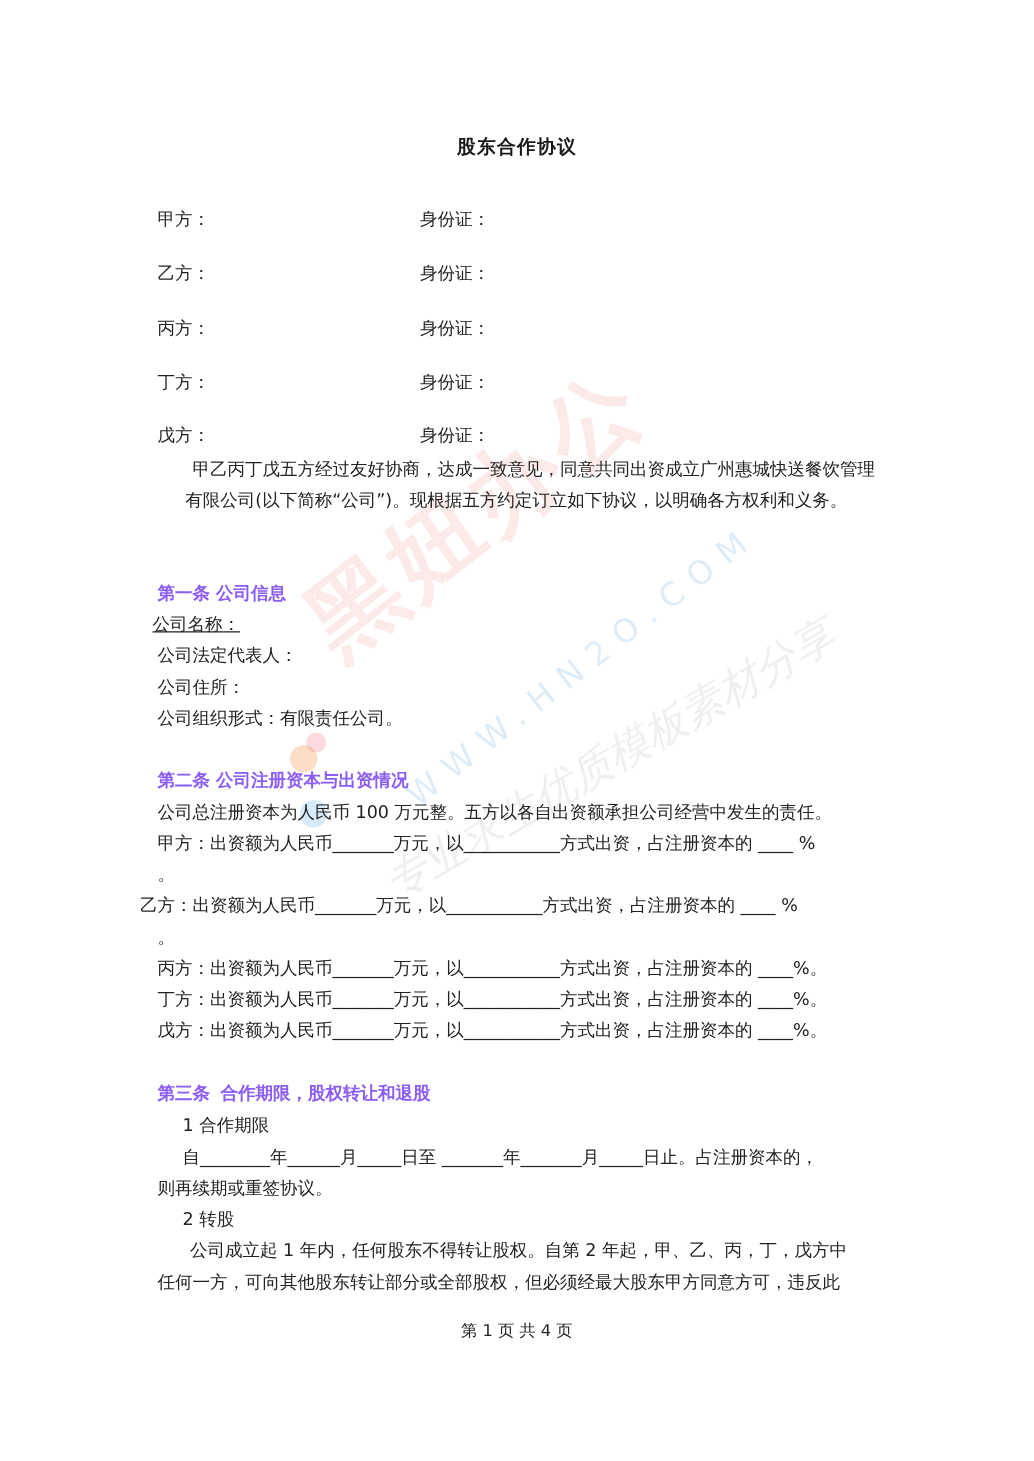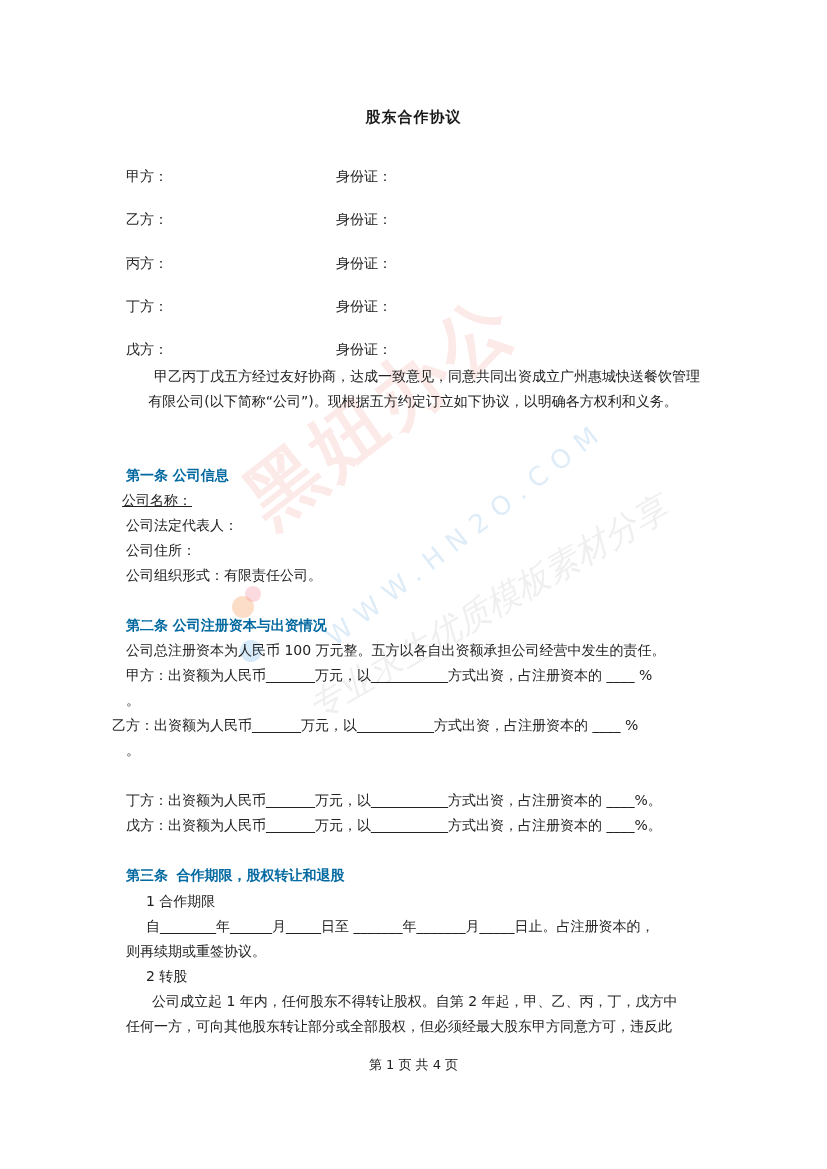--- a/index.html
+++ b/index.html
@@ -27,21 +27,21 @@
       font-size: 15px;
       font-weight: bold;
       letter-spacing: 1px;
       font-family: "DejaVu Serif", serif;
     }
     .txt {
       font-size: 14px;
       line-height: 18px;
       color: #222;
     }
-    .bold { font-weight: bold; color: #0369a1; }
+    .bold { font-weight: bold; color: #8b5cf6; }
     .party-label { left: 126px; }
     .party-id { left: 336px; }
 
     .para {
       position: absolute;
       left: 126px;
       width: 570px;
       font-size: 14px;
       line-height: 24.5px;
       color: #222;
@@ -137,20 +137,21 @@
 
   <div class="abs txt bold" style="left:126px; top:616px;">第二条  公司注册资本与出资情况</div>
   <div class="abs txt" style="left:126px; top:641px;">公司总注册资本为人民币 100 万元整。五方以各自出资额承担公司经营中发生的责任。</div>
 
   <div class="abs txt" style="left:126px; top:666px;">甲方：出资额为人民币_______万元，以___________方式出资，占注册资本的 ____ %</div>
   <div class="abs txt" style="left:126px; top:691px;">。</div>
 
   <div class="abs txt" style="left:112px; top:716px;">乙方：出资额为人民币_______万元，以___________方式出资，占注册资本的 ____ %</div>
   <div class="abs txt" style="left:126px; top:741px;">。</div>
 
+  <div class="abs txt" style="left:126px; top:766px;">丙方：出资额为人民币_______万元，以___________方式出资，占注册资本的 ____%。</div>
   <div class="abs txt" style="left:126px; top:791px;">丁方：出资额为人民币_______万元，以___________方式出资，占注册资本的 ____%。</div>
   <div class="abs txt" style="left:126px; top:816px;">戊方：出资额为人民币_______万元，以___________方式出资，占注册资本的 ____%。</div>
 
   <div class="abs txt bold" style="left:126px; top:867px;font-family:Liberation Mono, monospace;">第三条    合作期限，股权转让和退股</div>
   <div class="abs txt" style="left:146px; top:892px;">1 合作期限</div>
   <div class="abs txt" style="left:146px; top:917px;">自________年______月_____日至 _______年_______月_____日止。占注册资本的，</div>
   <div class="abs txt" style="left:126px; top:942px;">则再续期或重签协议。</div>
   <div class="abs txt" style="left:146px; top:967px;">2 转股</div>
   <div class="abs txt" style="left:152px; top:992px;">公司成立起 1 年内，任何股东不得转让股权。自第 2 年起，甲、乙、丙，丁，戊方中</div>
   <div class="abs txt" style="left:126px; top:1017px;">任何一方，可向其他股东转让部分或全部股权，但必须经最大股东甲方同意方可，违反此</div>

